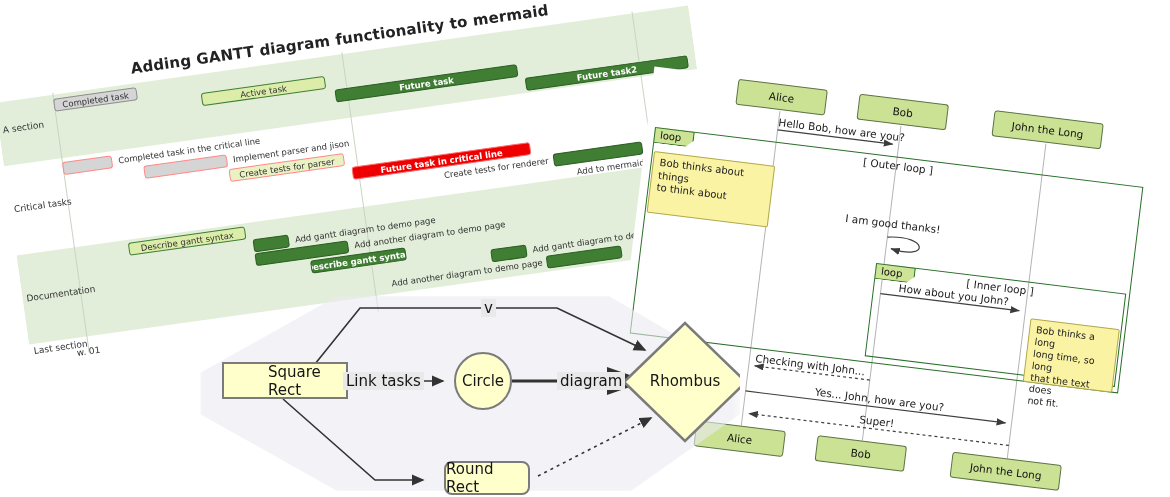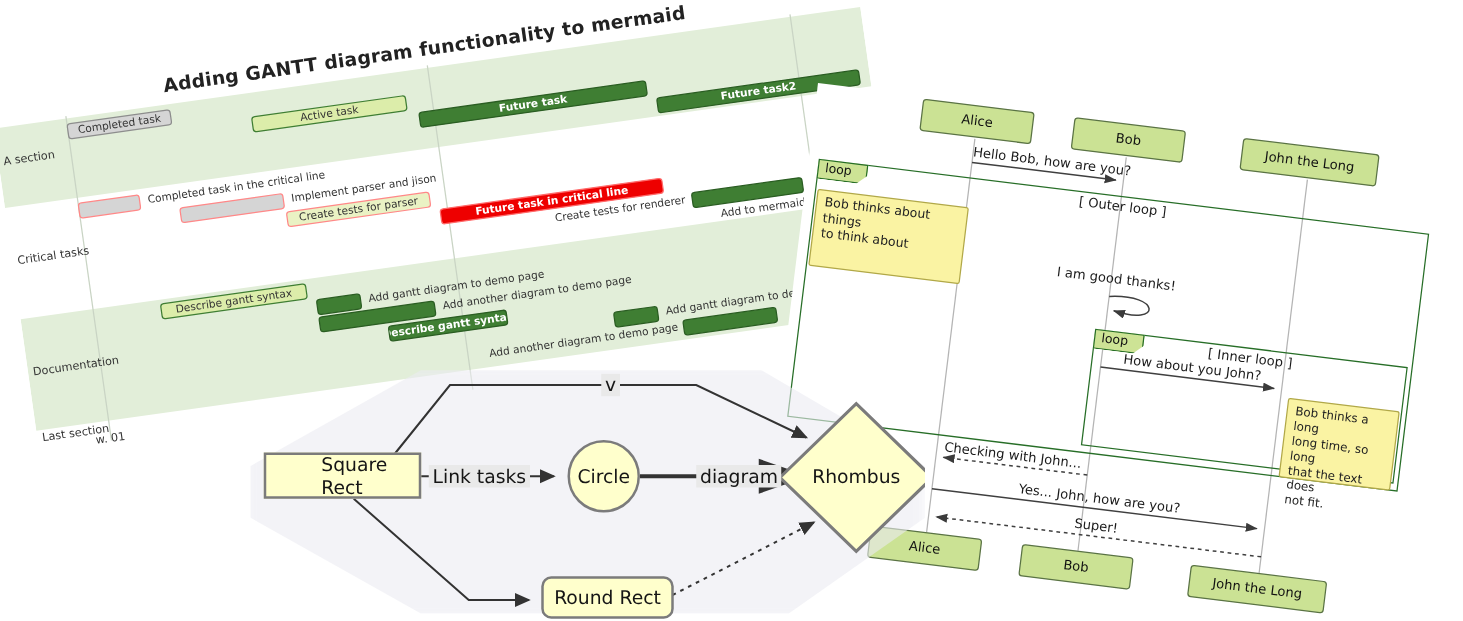--- a/index.html
+++ b/index.html
@@ -160,22 +160,22 @@
         </marker>
       </defs>
       <path d="M123,91 L248,91" fill="none" stroke="#333" stroke-width="1.6" marker-end="url(#farr)"></path>
       <path d="M317,91 L412,91" fill="none" stroke="#333" stroke-width="3.2"></path>
       <polygon points="412,77 452,91 412,105" fill="#333"></polygon>
       <path d="M120,74 L165,18 L362,18 L450,60" fill="none" stroke="#333" stroke-width="1.6" marker-end="url(#farr)"></path>
       <path d="M88,109 L180,190 L228,190" fill="none" stroke="#333" stroke-width="1.6" marker-end="url(#farr)"></path>
       <path d="M343,186 L456,128" fill="none" stroke="#333" stroke-width="1.6" stroke-dasharray="3,4" marker-end="url(#farr)"></path>
       <polygon points="429,92 490,33 551,92 490,151" fill="#ffffcc" stroke="#7b7b7b" stroke-width="2.5"></polygon>
     </svg>
-    <div class="fnode" style="left:16px;top:72px;width:126px;height:37px;padding-left:44px;">Square Rect</div>
+    <div class="fnode" style="left:27px;top:72px;width:126px;height:37px;padding-left:44px;">Square Rect</div>
     <div class="fnode" style="left:259px;top:62px;width:58px;height:58px;border-radius:50%;">Circle</div>
-    <div class="fnode" style="left:238px;top:171px;width:106px;height:34px;border-radius:8px;">Round Rect</div>
+    <div class="fnode" style="left:249px;top:171px;width:86px;height:34px;border-radius:8px;">Round Rect</div>
     <div class="abs" style="left:433px;top:82px;width:114px;text-align:center;font-size:15px;color:#151515;">Rhombus</div>
     <div class="elabel" style="left:148px;top:82px;">Link tasks</div>
     <div class="elabel" style="left:362px;top:82px;">diagram</div>
     <div class="elabel" style="left:286px;top:9px;">v</div>
   </div>
 
 </div>
 
 </body></html>

